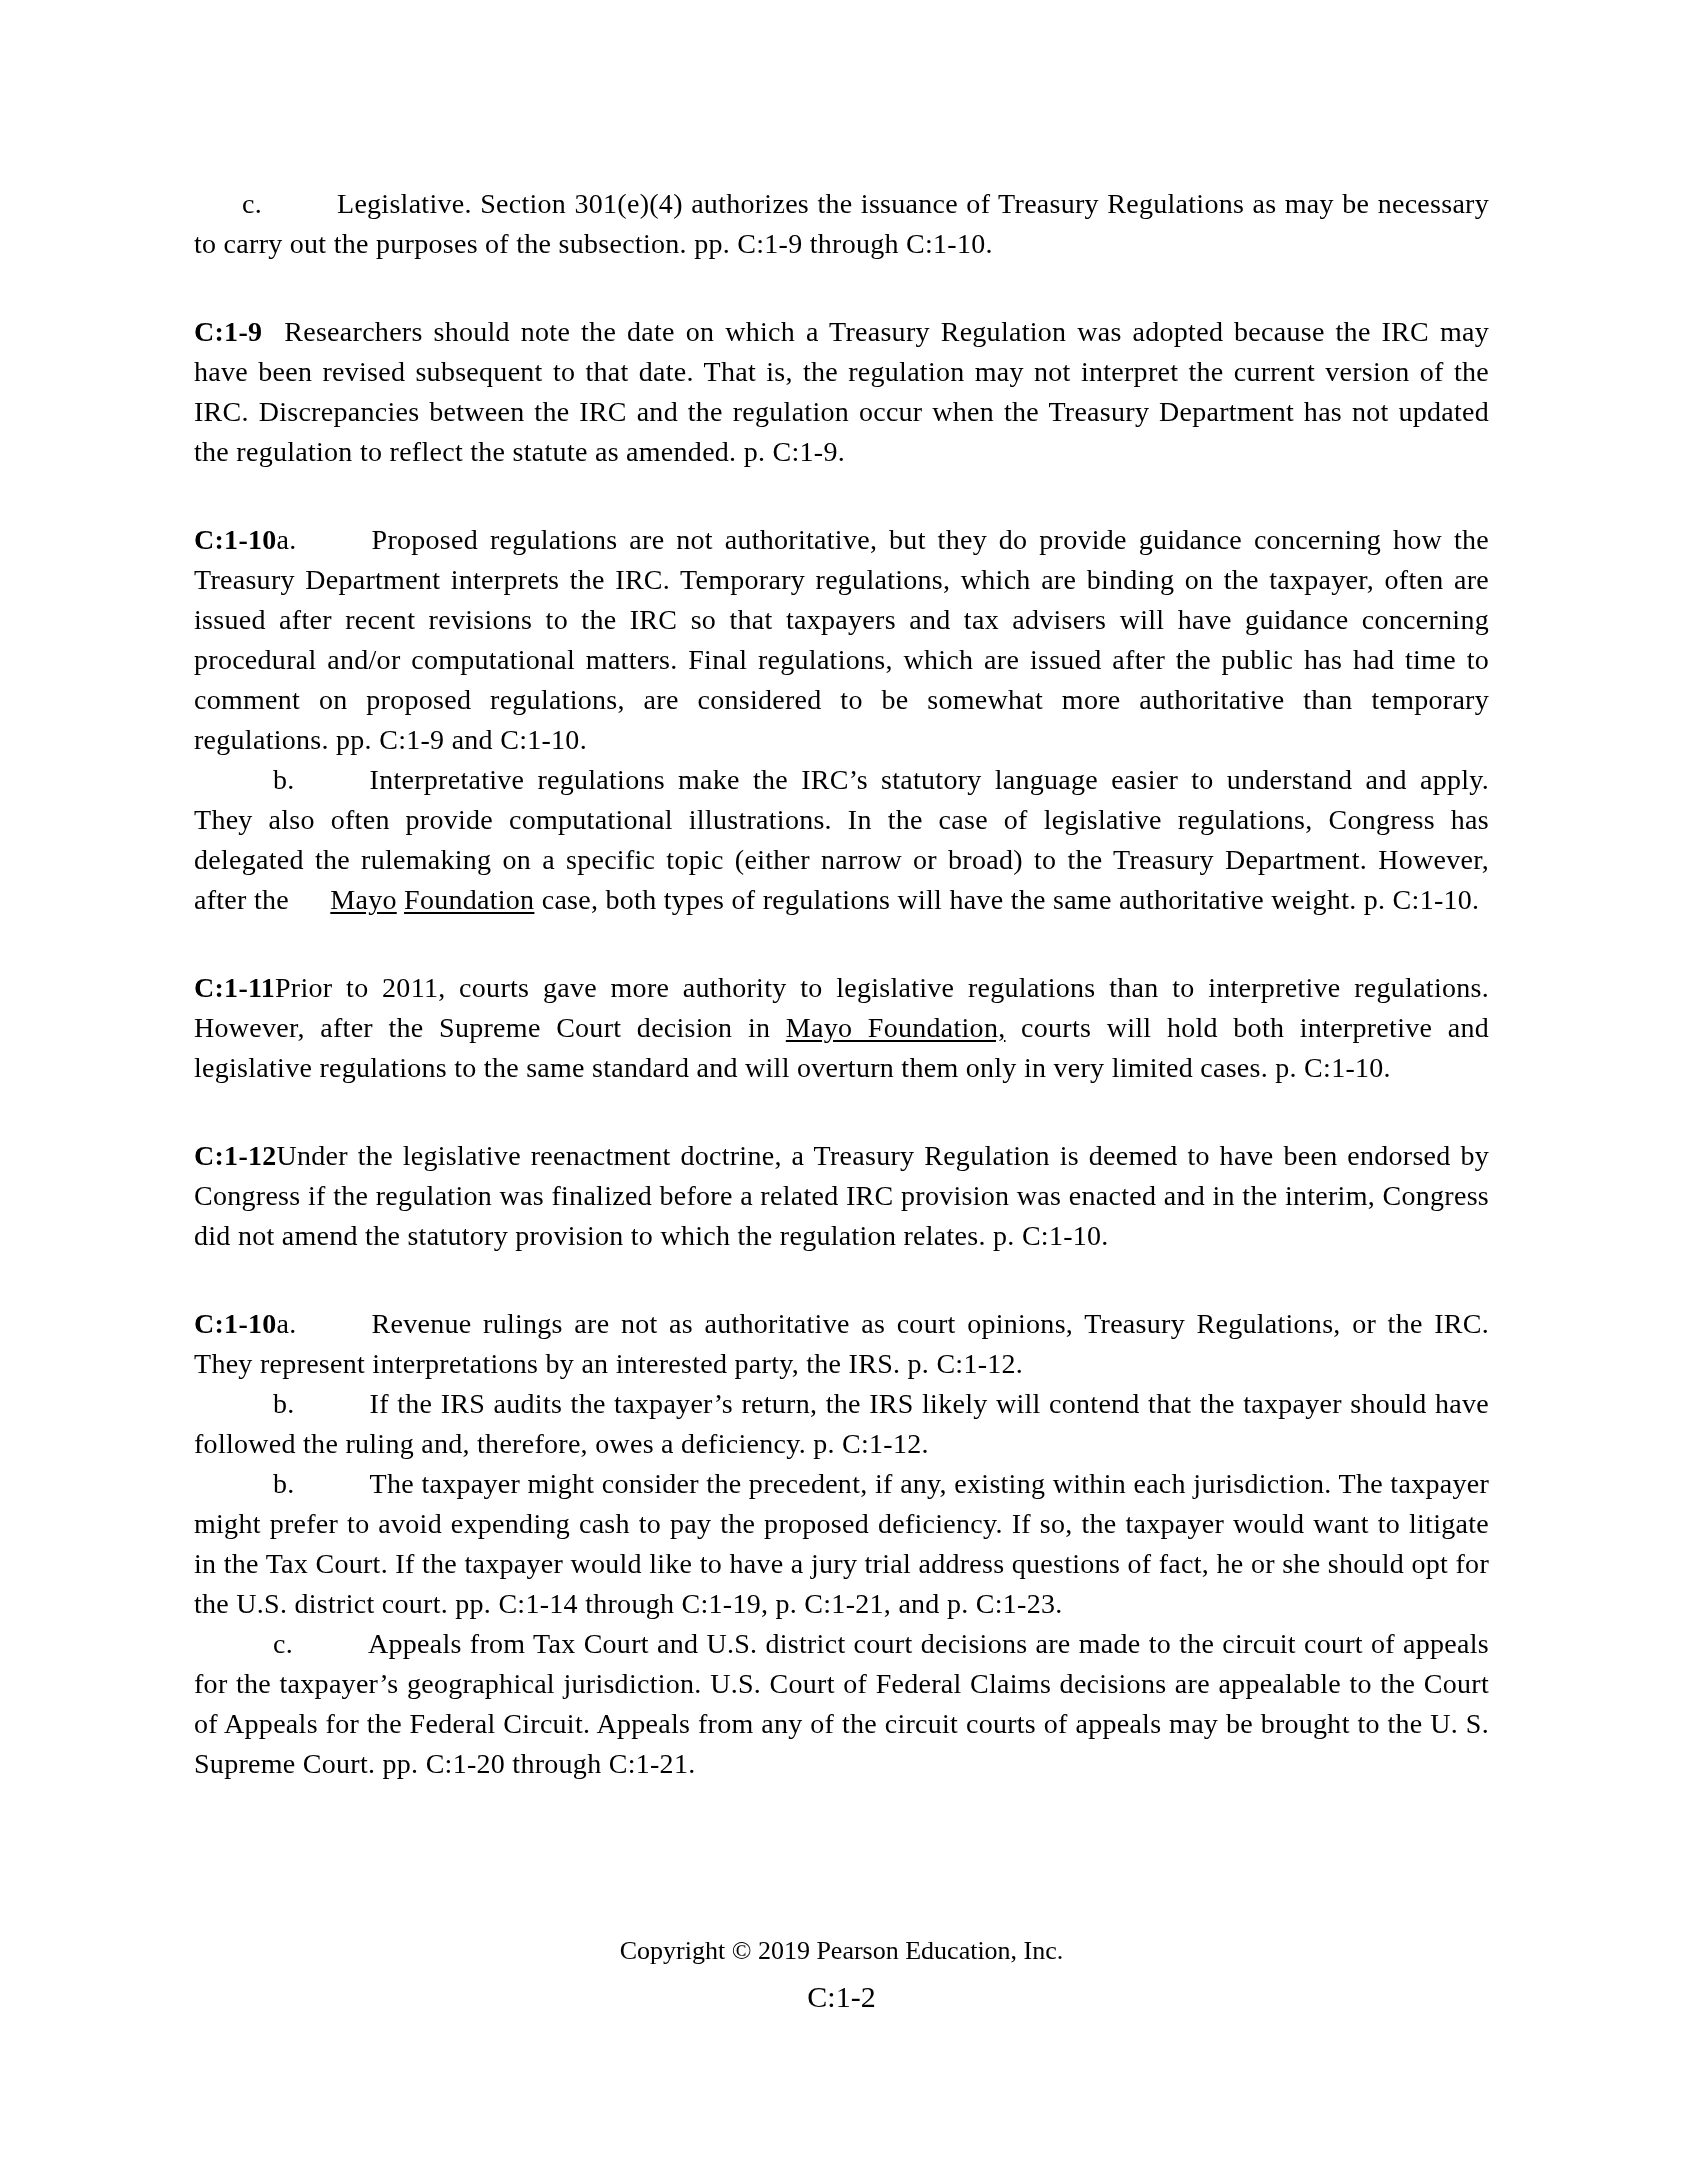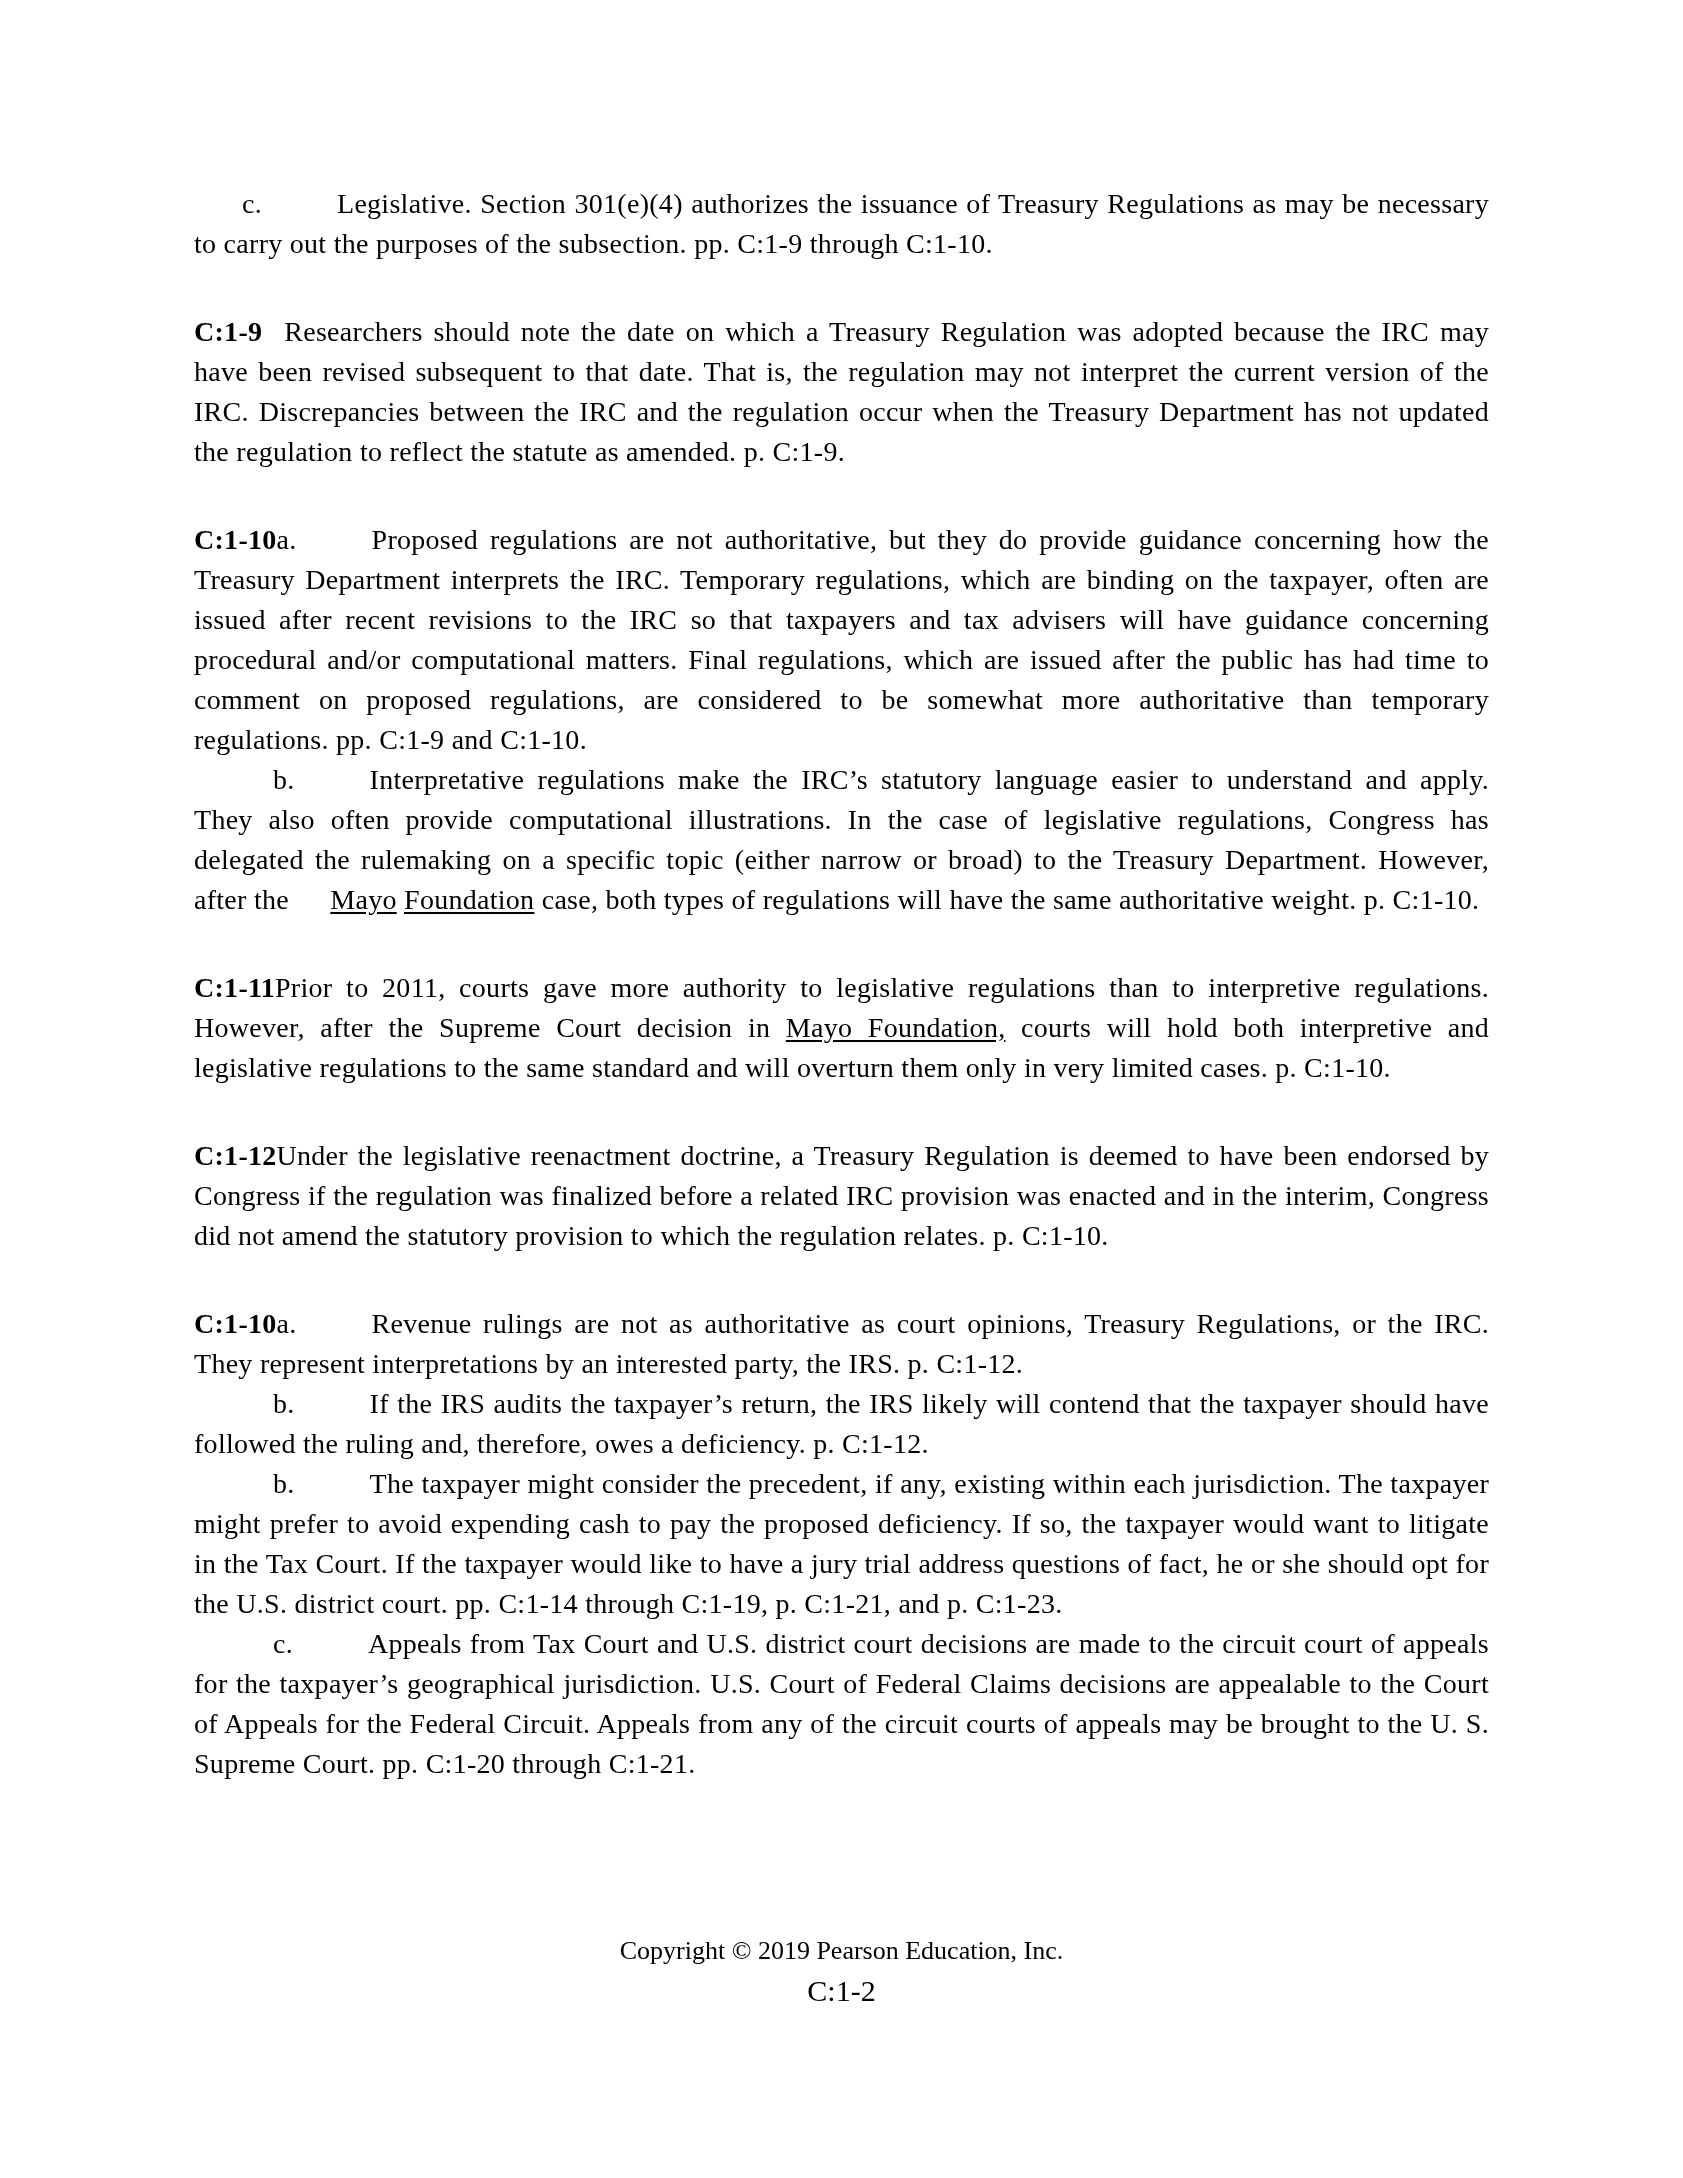--- a/index.html
+++ b/index.html
@@ -72,21 +72,21 @@
     width: 1683px;
     text-align: center;
   }
   .footer .copyright {
     font-size: 26px;
     line-height: 36px;
   }
   .footer .pagenum {
     font-size: 30px;
     line-height: 40px;
-    margin-top: 2px;
+    margin-top: 8px;
   }
 </style>
 </head>
 <body>
 
 <div class="page">
   <div class="content">
 
     <p class="para"><span class="tab-sm"></span><span>c.</span><span class="tab-md"></span><span>Legislative.  Section 301(e)(4) authorizes the issuance of Treasury Regulations as may be necessary to carry out the purposes of the subsection.  pp. C:1-9 through C:1-10.</span></p>
 

